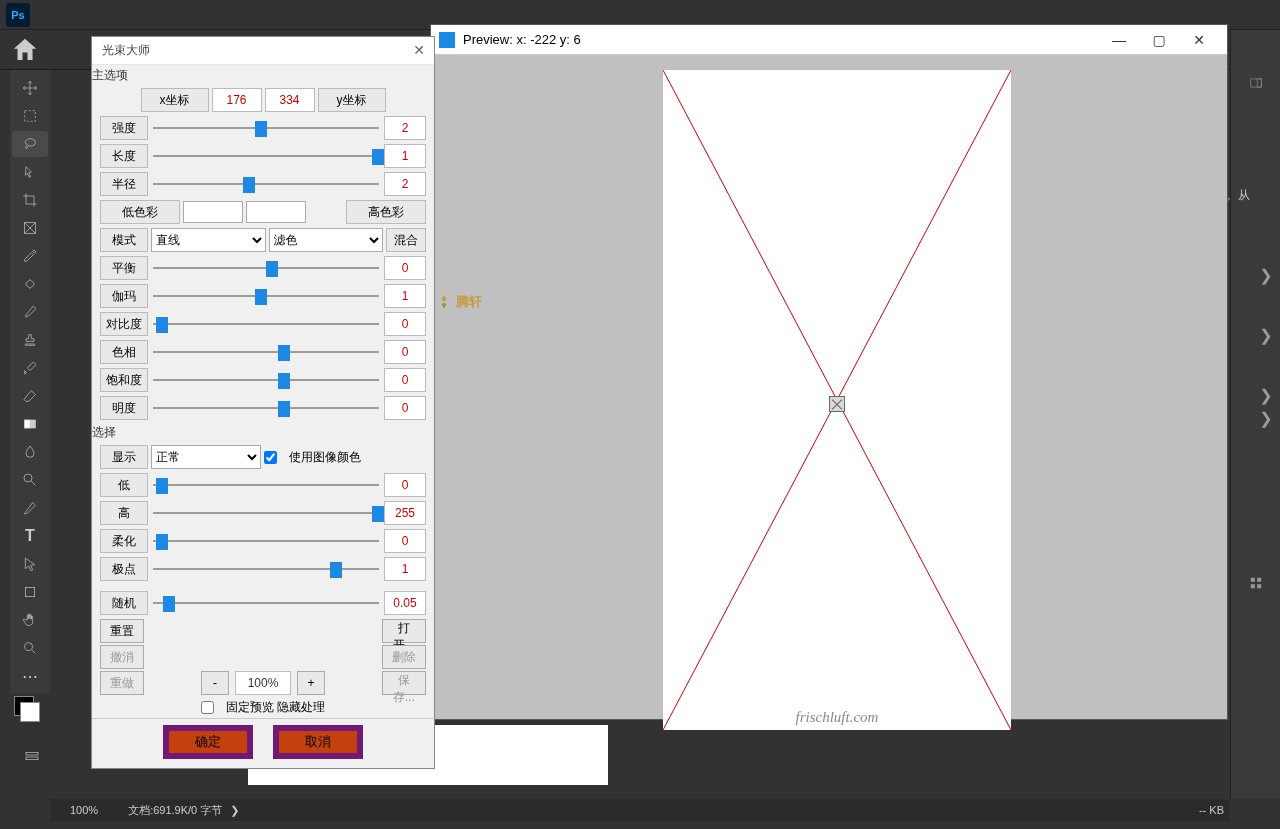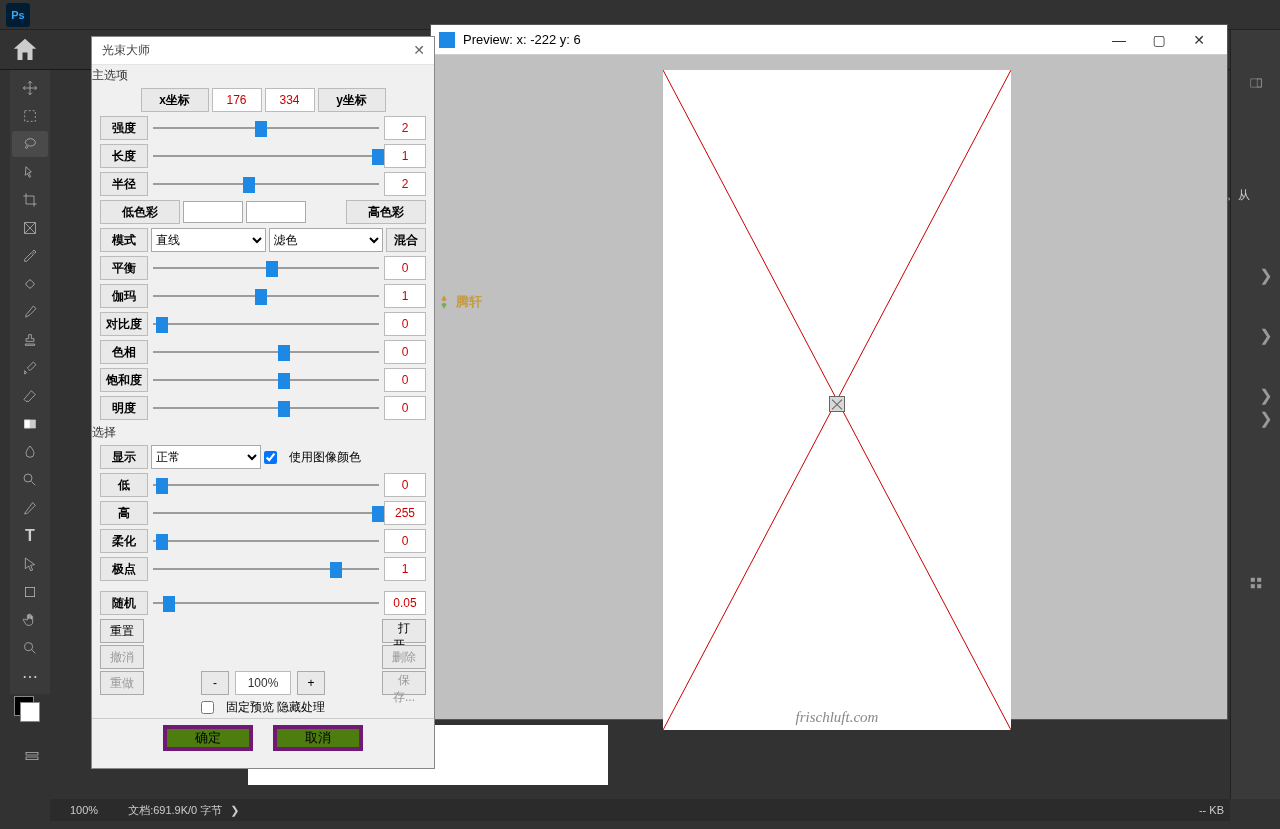--- a/index.html
+++ b/index.html
@@ -32,35 +32,35 @@
 
 
 .ps-docstr { position:absolute; left:248px; top:725px; width:360px; height:60px; background:#fff; }
 
 
 .dlg { position: absolute; top: 36px; left: 55px; width: 344px; height: 733px; background: #f0f0f0; border: 1px solid #888; font-size: 12px; margin-left: 36px; }
 .dlg-title { height: 28px; padding: 0 10px; display: flex; align-items: center; background: #fff; color: #444; font-size: 12px; border-bottom: 1px solid #e4e4e4; }
 .dlg-close { position: absolute; right: 6px; top: 4px; width: 18px; height: 18px; color: #666; display:flex; align-items:center; justify-content:center; font-size:14px; }
 .section-hdr { text-align: left; font-size: 12px; color: #333; padding: 2px 0; }
 .row { display: flex; align-items: center; gap: 3px; padding: 2px 8px; }
-.lbl { width: 48px; height: 24px; background: #e9e9e9; border: 1px solid #bbb; display: flex; align-items: center; justify-content: center; font-size: 12px; font-weight: bold; }
+.lbl { width: 48px; height: 24px; background: #e9e9e9; border: 1px solid #bbb; display: flex; align-items: center; justify-content: center; font-size: 12px; }
 .lblW { width: 68px; }
 .lblS { width: 40px; }
 .slider { flex: 1; height: 24px; position: relative; background: #f0f0f0; }
 .track { position: absolute; top: 11px; left: 2px; right: 2px; height: 2px; background: #9c9c9c; }
 .thumb { position: absolute; top: 5px; width: 12px; height: 16px; background: #1e88e5; }
 .valbox { width: 42px; height: 24px; background: #fff; border: 1px solid #bbb; display: flex; align-items: center; justify-content: center; color: #c00; font-size: 12px; }
 .txtin { width: 50px; height: 24px; background:#fff; border:1px solid #bbb; text-align:center; color:#c00; font-size:12px; }
 .combo { height: 24px; background:#fff; border:1px solid #aaa; font-size:12px; flex:1; }
 .btn { height: 24px; background:#e9e9e9; border:1px solid #aaa; padding:0 6px; font-size:12px; }
 .btn:disabled { color:#999; }
 .chk { display:flex; align-items:center; gap:12px; font-size:12px; }
 .colbox { width: 60px; height: 22px; background:#fff; border:1px solid #aaa; }
 .dlg-bottom { display:flex; justify-content:center; gap:20px; padding:6px; border-top:1px solid #ccc; }
-.bigbtn { width: 90px; height: 26px; background:#4d7c0f; border:4px solid #701a75; font-size:13px; }
+.bigbtn { width: 90px; height: 34px; background:#c2410c; border:6px solid #701a75; font-size:13px; }
 .sidebtns { width:44px; display:flex; flex-direction:column; gap:2px; }
 .sidebtns .btn { width:44px; }
 
 
 .prev { position:absolute; top: 24px; left: 430px; width: 798px; height: 696px; background:#c0c0c0; border:1px solid #555; }
 .prev-title { height: 30px; background:#fff; display:flex; align-items:center; padding:0 8px; font-size:13px; border-bottom:1px solid #ccc; }
 .prev-ico { width:16px; height:16px; background:#1e88e5; margin-right:8px; }
 .prev-ctrls { margin-left:auto; display:flex; }
 .prev-wbtn { width:40px; height:30px; display:flex; align-items:center; justify-content:center; color:#333; font-size:14px; }
 .prev-canvas { position:absolute; top: 45px; left: 232px; width: 348px; height: 660px; background:#fff; }

